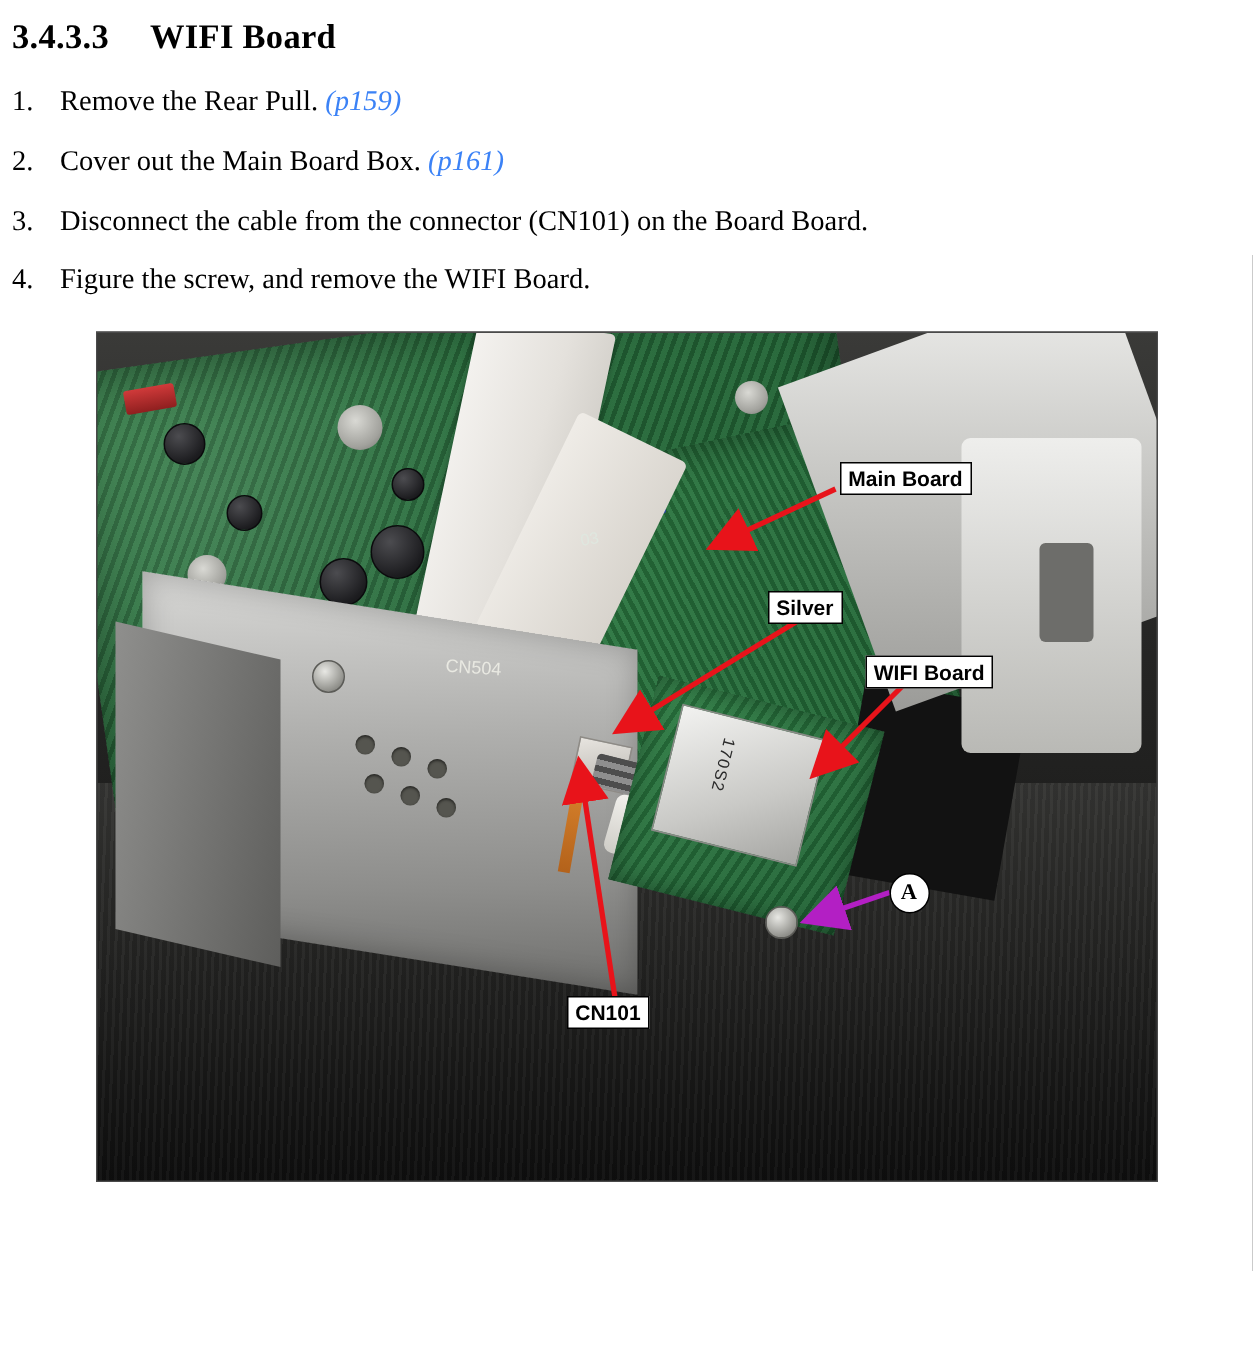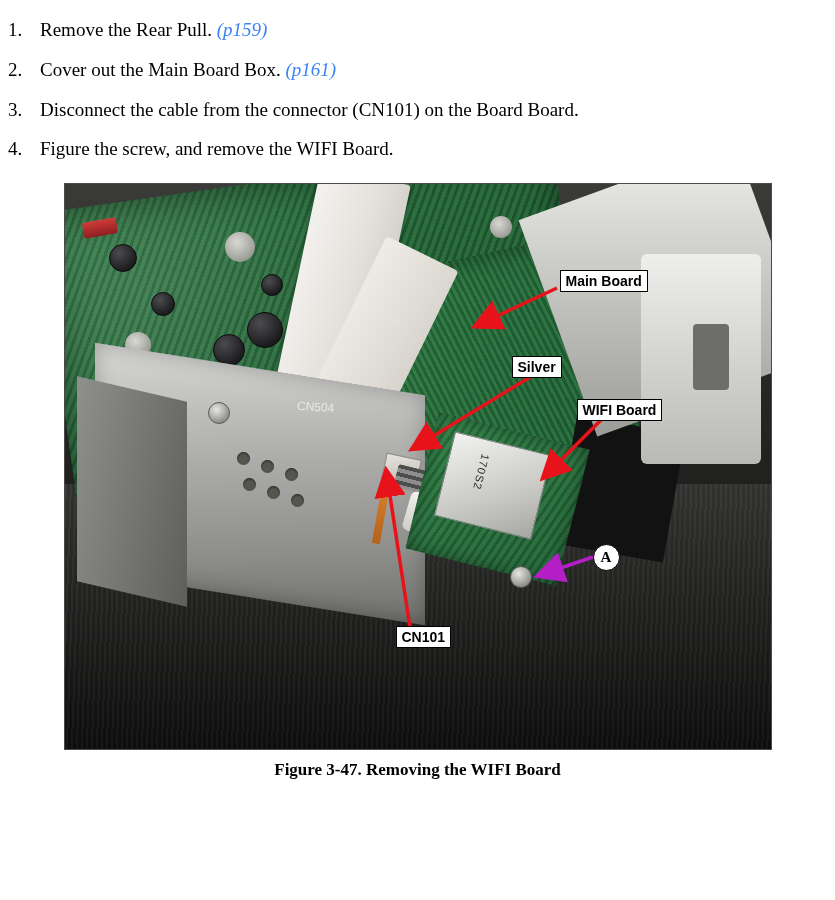--- a/index.html
+++ b/index.html
@@ -306,20 +306,23 @@
     font-weight: bold;
     font-size: 17px;
     margin-top: 10px;
   }
 </style>
 </head>
 <body>
 
 <div class="page">
 
+  <div class="section-heading">
+    <span class="num">3.4.3.3</span><span>WIFI Board</span>
+  </div>
 
   <ul class="steps">
     <li class="step">
       <span class="step-num">1.</span>
       <span class="step-text"><span>Remove the Rear Pull. </span><span class="pref">(p159)</span></span>
     </li>
     <li class="step">
       <span class="step-num">2.</span>
       <span class="step-text"><span>Cover out the Main Board Box. </span><span class="pref">(p161)</span></span>
     </li>
@@ -404,20 +407,19 @@
         <line x1="540" y1="232" x2="482" y2="290" stroke="#e8131a" stroke-width="3.5" marker-end="url(#arrowRed)"></line>
 
         <line x1="346" y1="450" x2="322" y2="292" stroke="#e8131a" stroke-width="3.5" marker-end="url(#arrowRed)"></line>
 
         <line x1="528" y1="373" x2="478" y2="390" stroke="#b31fc4" stroke-width="3.5" marker-end="url(#arrowMag)"></line>
       </svg>
 
       <div class="callout" style="left:495px; top:86px;">Main Board</div>
       <div class="callout" style="left:447px; top:172px;">Silver</div>
       <div class="callout" style="left:512px; top:215px;">WIFI Board</div>
-      <div class="callout" style="left:331px; top:442px;">CN101</div>
+      <div class="callout" style="left:313px; top:442px;">CN101</div>
       <div class="badge-a" style="left:528px; top:360px;">A</div>
 
     </div>
-    <div class="figure-caption">Figure 3-47.  Removing the WIFI Board</div>
   </div>
 
 </div>
 
 </body></html>

